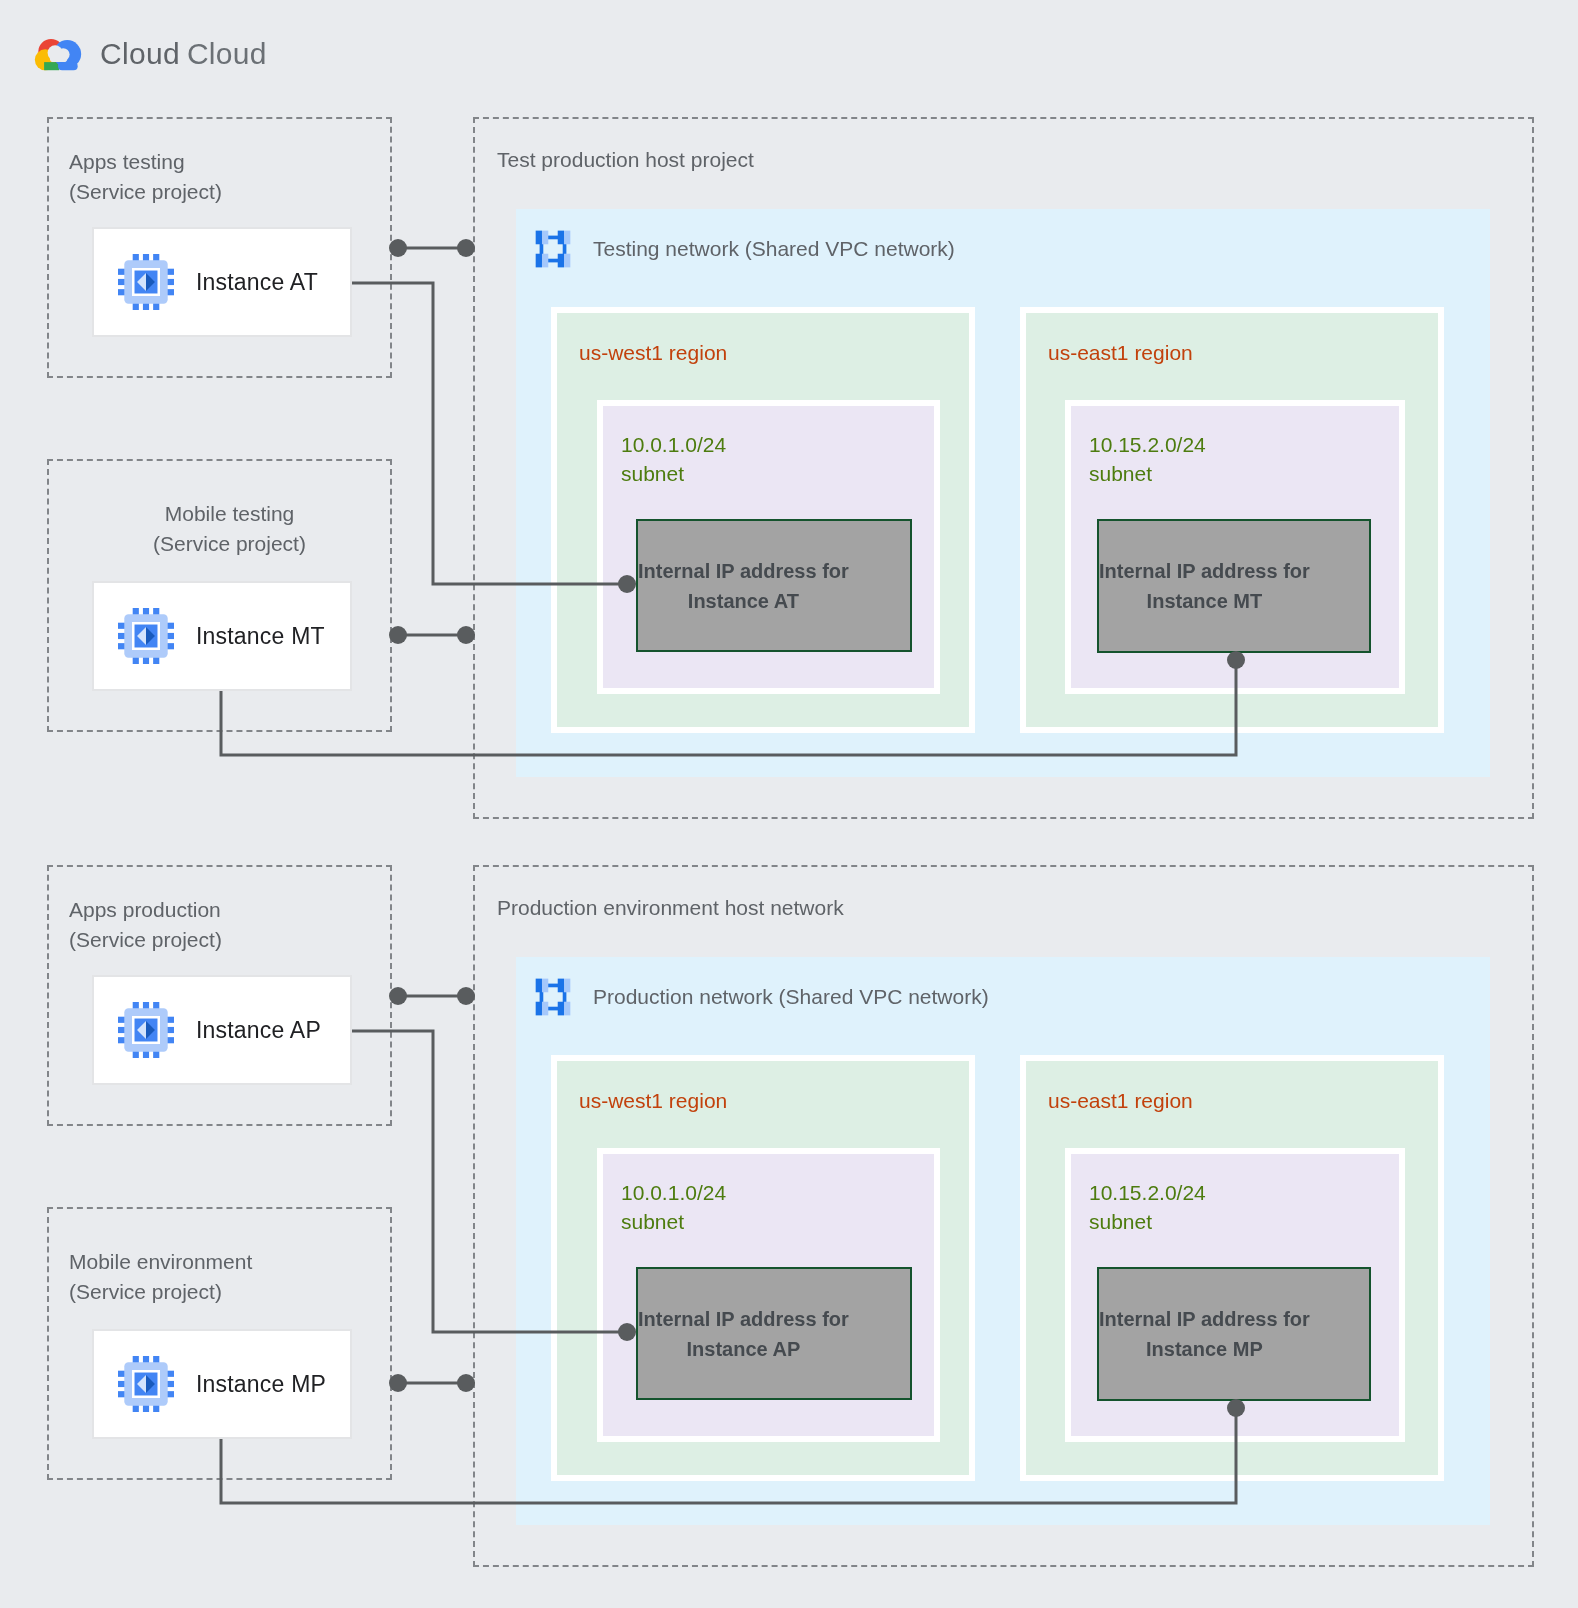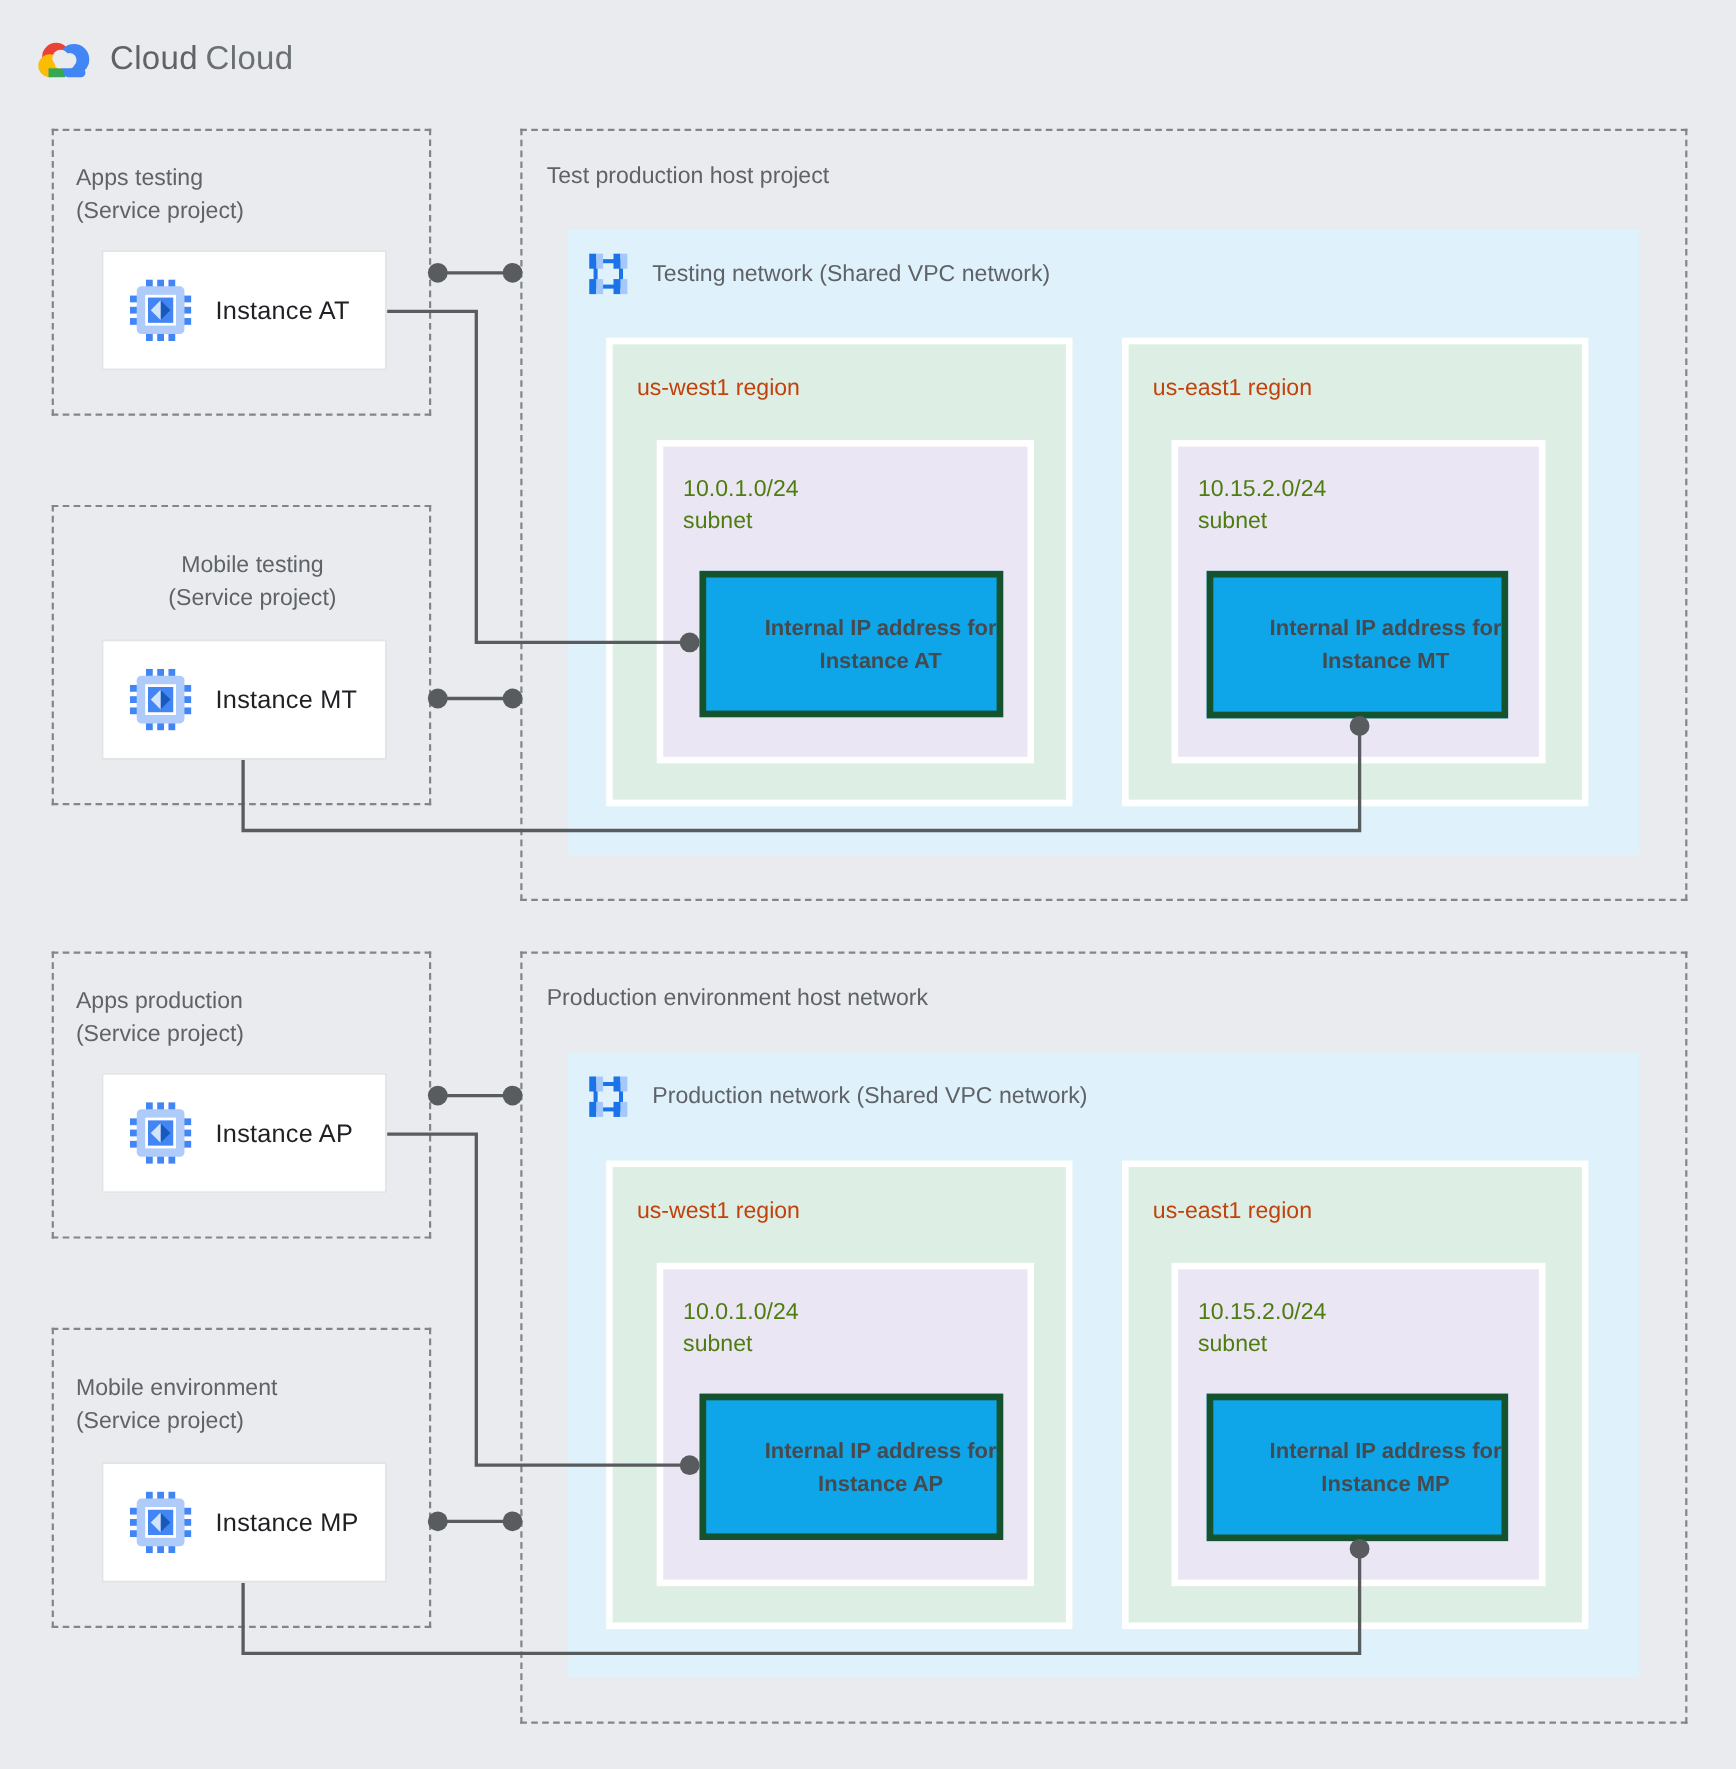--- a/index.html
+++ b/index.html
@@ -11,21 +11,21 @@
   .host-title{font-size:21px;color:#5f6368;padding:29px 0 0 22px;}
   .card{background:#ffffff;border:2px solid #e3e4e6;display:flex;align-items:center;padding-left:24px;}
   .card-label{font-size:23px;color:#202124;margin-left:22px;letter-spacing:.2px;}
   .net{background:#dff2fc;}
   .net-head{display:flex;align-items:center;padding:19px 0 0 16px;}
   .net-label{font-size:21px;color:#5f6368;margin-left:19px;}
   .region{background:#ddefe4;border:6px solid #ffffff;}
   .region-label{font-size:21px;color:#c2410c;padding:28px 0 0 22px;}
   .subnet{background:#ebe6f4;border:6px solid #ffffff;}
   .subnet-label{font-size:21px;color:#4d7c0f;line-height:29px;padding:24px 0 0 18px;}
-  .ipbox{background:#0ea5e9;border:6px solid #14532d;display:flex;align-items:center;justify-content:flex-end;}
+  .ipbox{background:#a3a3a3;border:2px solid #14532d;display:flex;align-items:center;justify-content:flex-start;}
   .ip-text{font-size:20px;font-weight:bold;color:#454a4f;line-height:30px;text-align:center;}
   .logo{position:absolute;left:30px;top:32px;display:flex;align-items:center;}
   .logo-word{font-size:30px;color:#5f6368;margin-left:14px;letter-spacing:.3px;}
   .logo-word .lt{color:#6b7075;margin-left:7px;}
   svg.connectors{position:absolute;left:0;top:0;pointer-events:none;}
   .section{position:absolute;left:0;width:1534px;height:703px;}
 </style>
 </head>
 <body>
 

